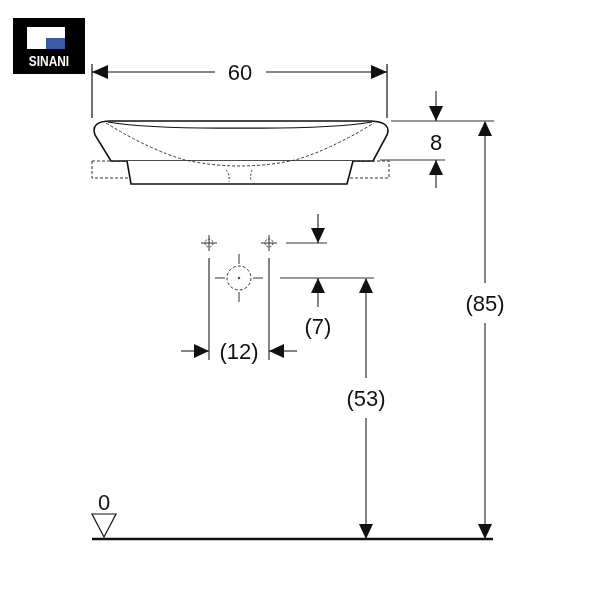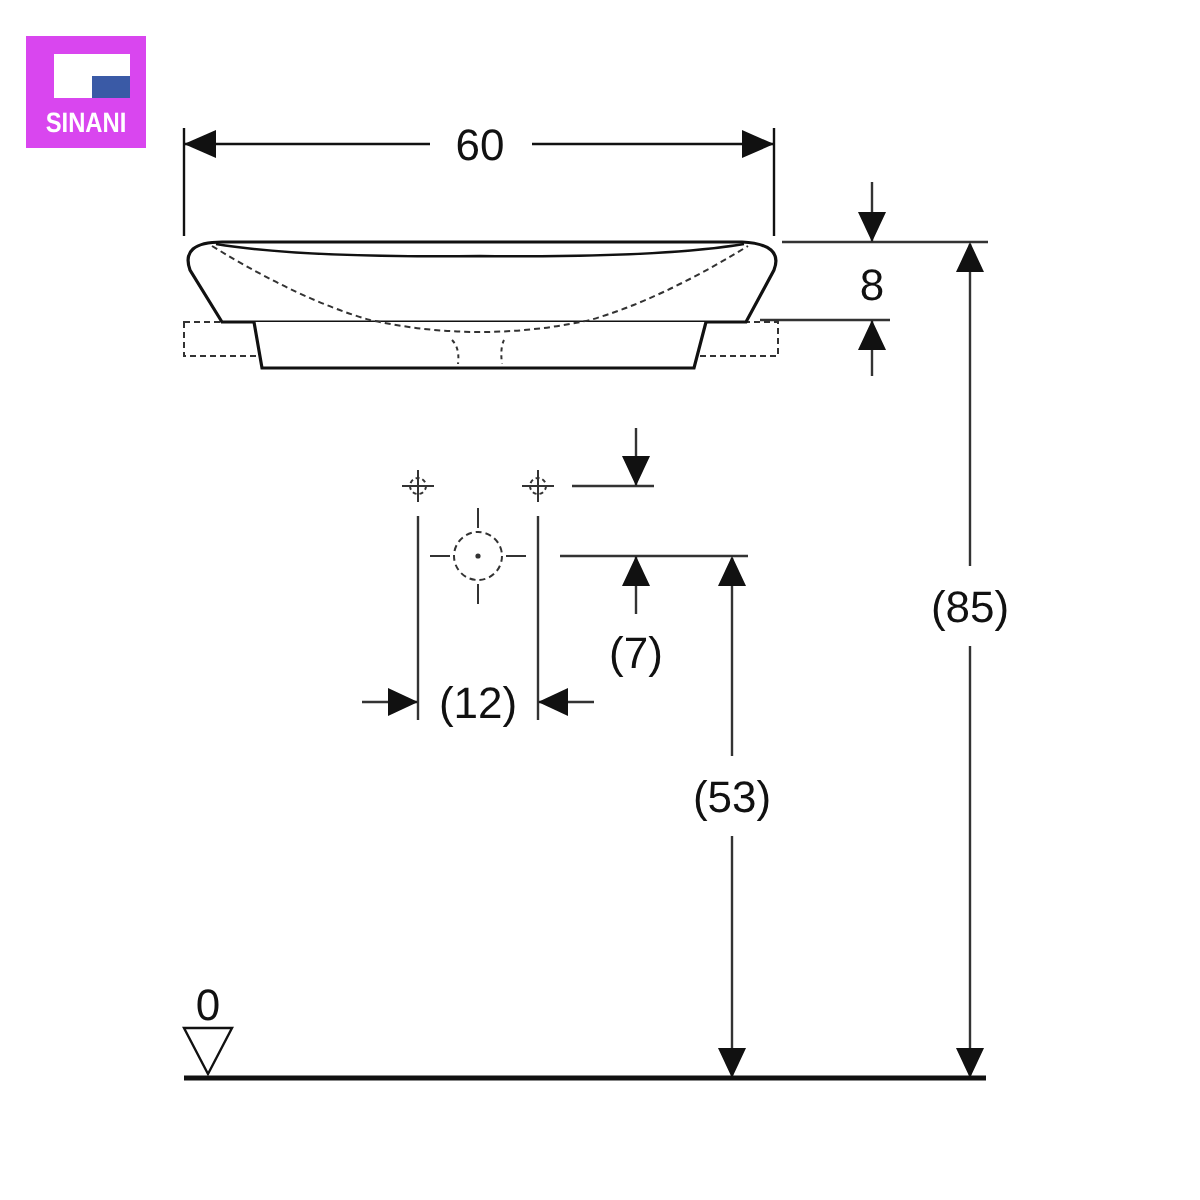--- a/index.html
+++ b/index.html
@@ -1,17 +1,17 @@
 <!DOCTYPE html>
 <html><head>
   <meta charset="utf-8">
   <style>
     html, body { margin: 0; padding: 0; background: #ffffff; }
     body { width: 600px; height: 600px; position: relative; overflow: hidden; font-family: "Liberation Sans", sans-serif; }
-    .logo { position: absolute; left: 13px; top: 18px; width: 60px; height: 56px; background: #d946ef; }
+    .logo { position: absolute; left: 13px; top: 18px; width: 72px; height: 56px; background: #000000; }
     .logo .mark-white { position: absolute; left: 14px; top: 9px; width: 38px; height: 22px; background: #ffffff; }
     .logo .mark-blue { position: absolute; left: 33px; top: 20px; width: 19px; height: 11px; background: #3a5aa6; }
     .logo .logo-text { position: absolute; left: 0; right: 0; top: 35px; text-align: center; color: #ffffff; font-weight: bold; font-size: 14px; letter-spacing: 0px; font-family: "Liberation Sans", sans-serif; transform: scaleX(0.85); }
     svg.drawing { position: absolute; left: 0; top: 0; }
     .dim-text { font-family: "Liberation Sans", sans-serif; font-size: 22px; fill: #111; }
   </style>
 </head>
 <body>
 
 <div class="logo">

